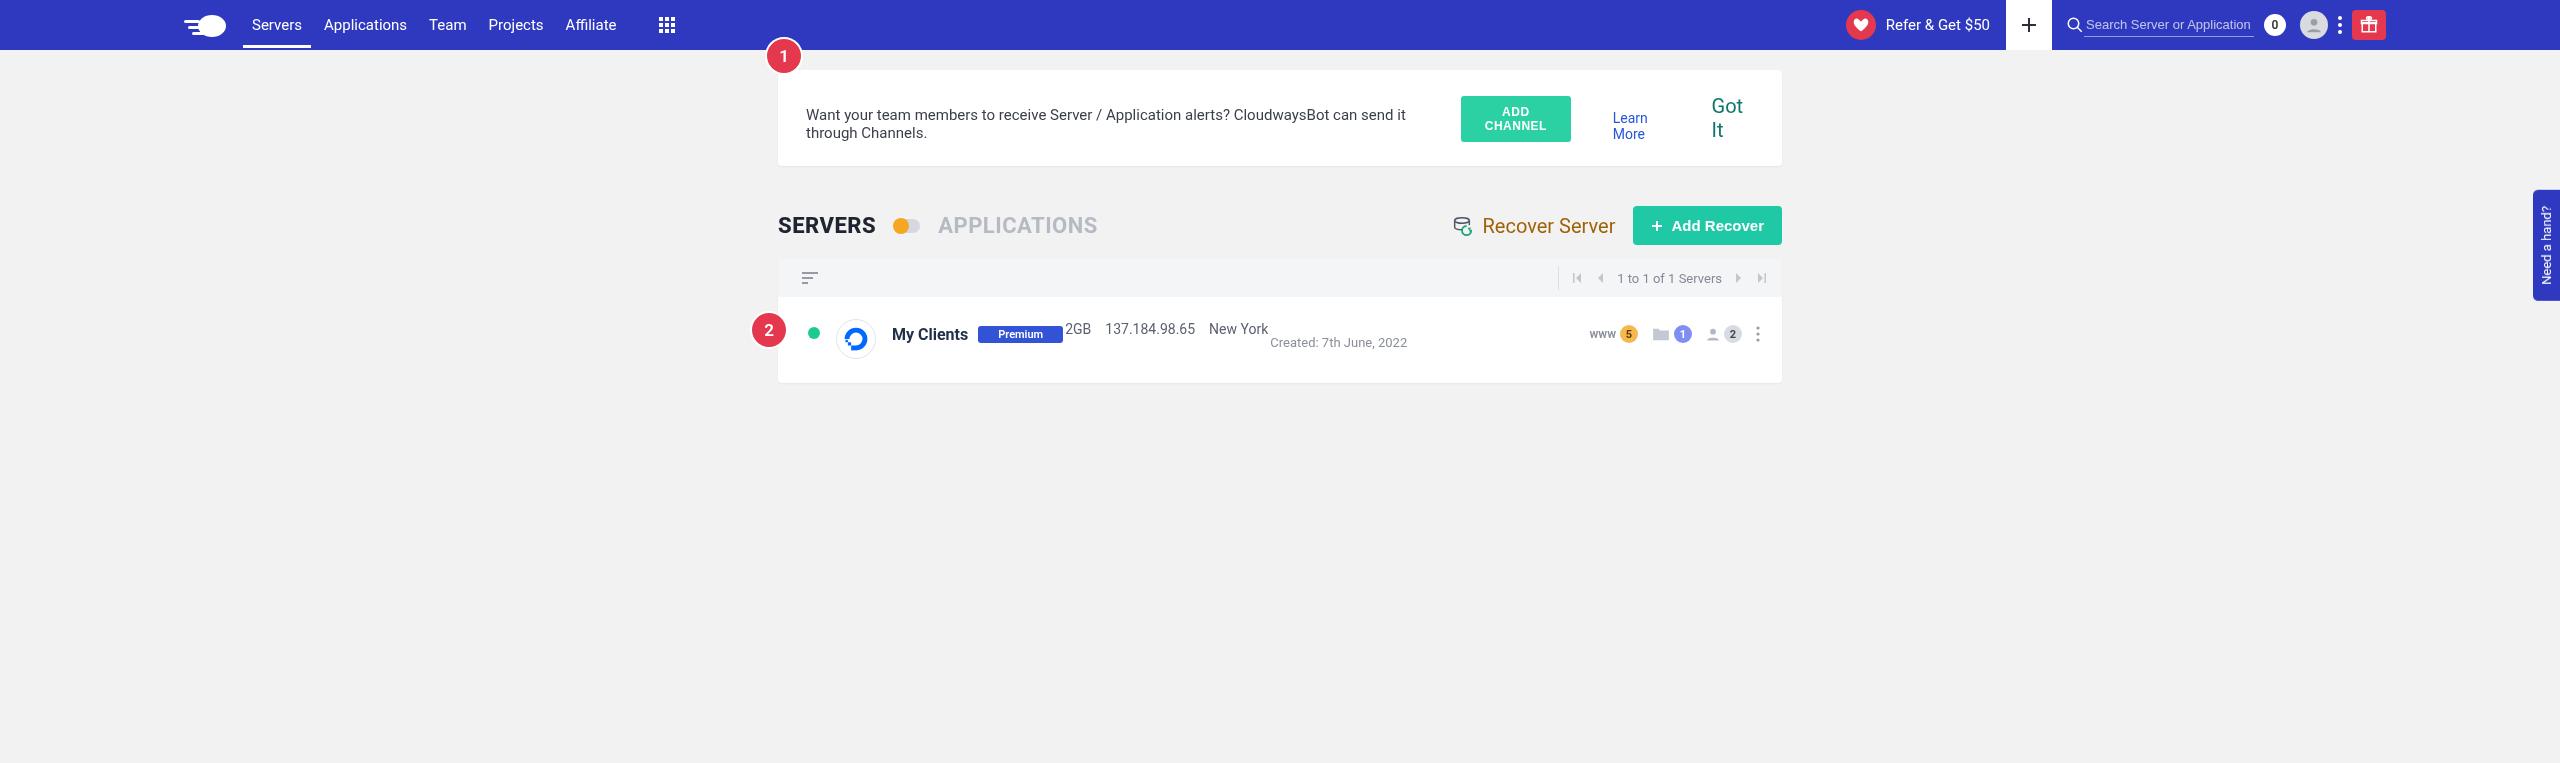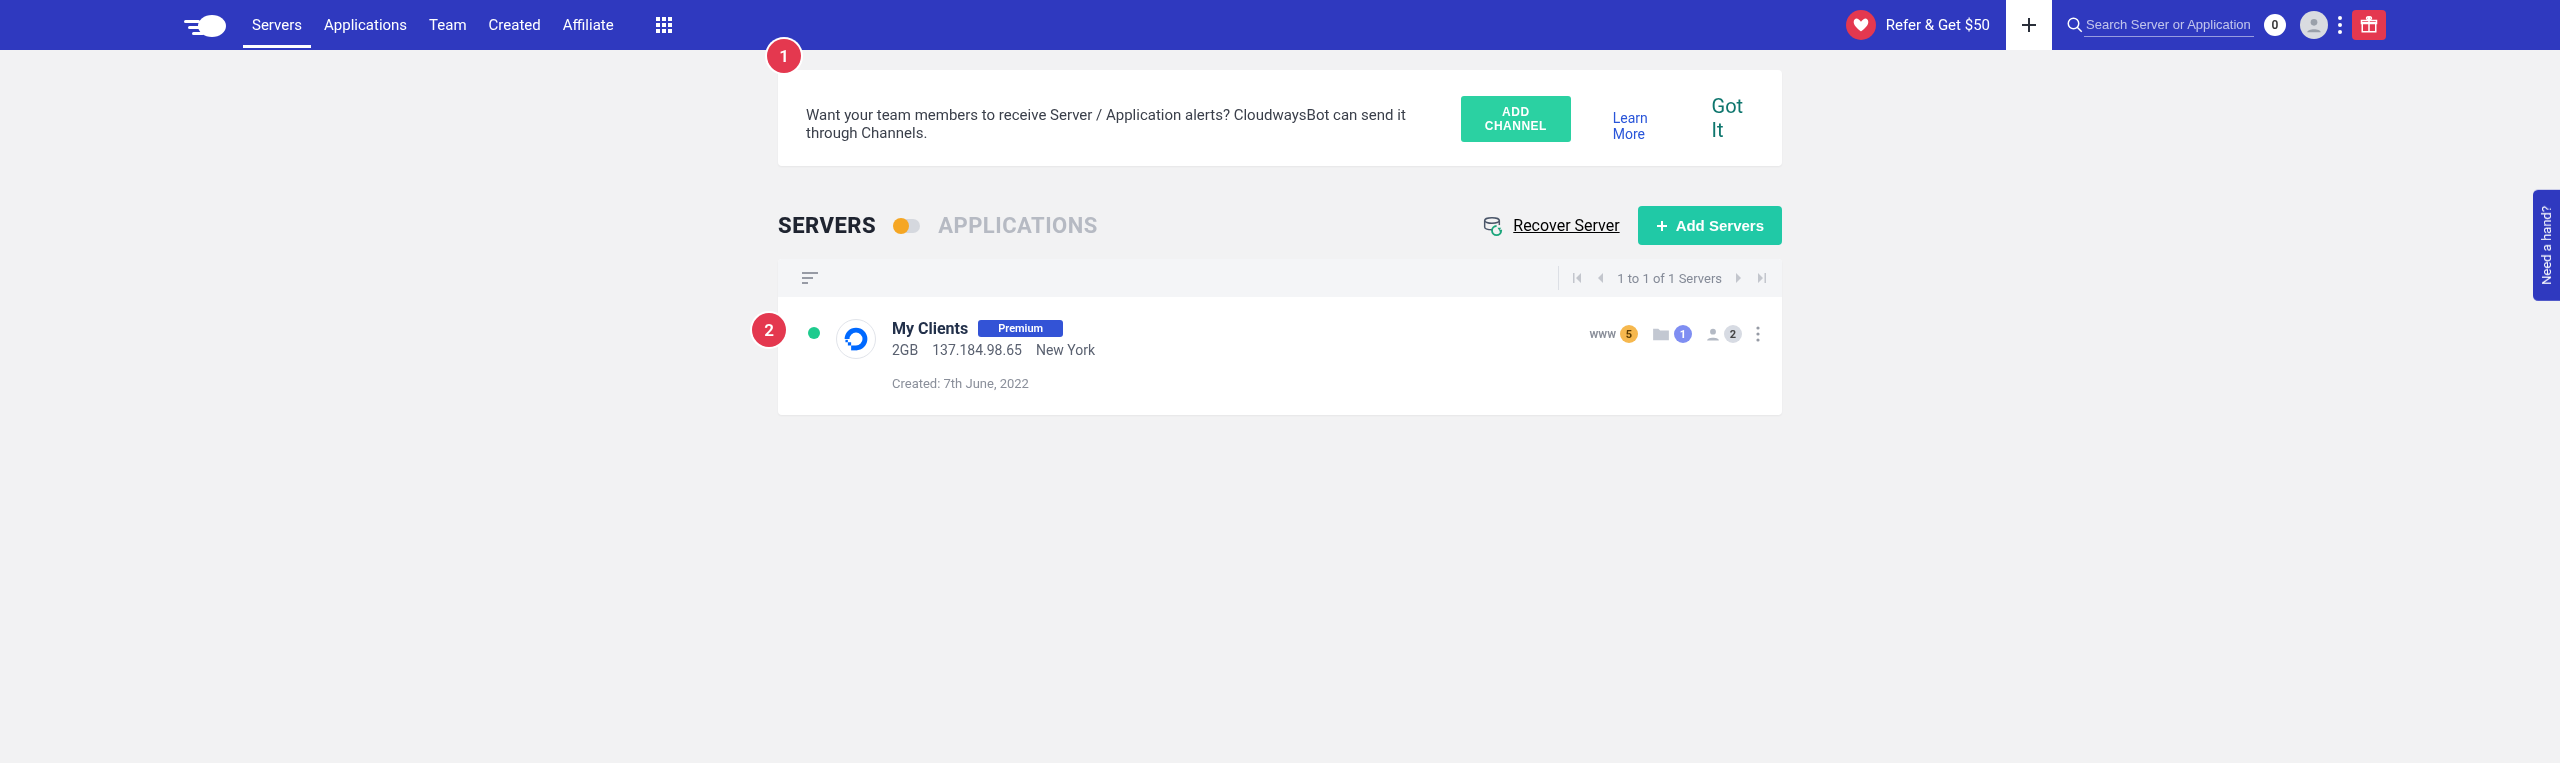--- a/index.html
+++ b/index.html
@@ -98,21 +98,21 @@
   .toggle {
     width:26px; height:14px; border-radius:8px; background:#d5d8de; position:relative; margin:0 18px; cursor:pointer;
   }
   .toggle-knob {
     width:16px; height:16px; border-radius:50%; background:#f5a623; position:absolute; top:-1px; left:-1px;
   }
   .tab-apps { font-size:22px; font-weight:700; color:#b6bac3; letter-spacing:.5px; cursor:pointer;}
 
   .tabs-right { margin-left:auto; display:flex; align-items:center; gap:18px; }
   .recover { display:flex; align-items:center; gap:10px; cursor:pointer; }
-  .recover a { color:#000000; text-decoration:underline; font-size:16px; }
+  .recover a { color:#a16207; font-size:20px; }
   .add-server-btn {
     background:#20c9a6; color:#fff; border:none; padding:11px 18px; border-radius:4px;
     font-size:15px; font-weight:600; display:flex; align-items:center; gap:8px; cursor:pointer;
   }
 
   
   .panel { background:#fff; border-radius:4px; margin-top:14px; box-shadow:0 1px 2px rgba(0,0,0,.05); }
   .panel-bar {
     background:#f4f5f7; height:38px; display:flex; align-items:center; justify-content:flex-end;
     padding:0 14px; gap:12px; border-radius:4px 4px 0 0;
@@ -121,21 +121,21 @@
   .pager-text { color:#848a97; font-size:13px; }
   .pager-icon { opacity:.35; cursor:pointer; }
   .divider-v { width:1px; height:24px; background:#dcdfe5; }
 
   .server-row { display:flex; align-items:flex-start; padding:22px 22px 24px 30px; gap:16px;}
   .status-dot { width:12px; height:12px; border-radius:50%; background:#1ecb8e; margin-top:8px; }
   .provider-circle {
     width:40px; height:40px; border-radius:50%; border:1px solid #e1e4ea; display:flex;
     align-items:center; justify-content:center; flex-shrink:0;
   }
-  .server-info { display:flex; flex-direction:column; gap:2px; }
+  .server-info { display:flex; flex-direction:row; gap:2px; }
   .server-title-line { display:flex; align-items:center; gap:10px; }
   .server-name { font-size:16px; font-weight:700; color:#22304a; }
   .premium-badge {
     background:#3353d6; color:#fff; font-size:11px; font-weight:600; padding:2px 20px; border-radius:3px;
   }
   .server-meta { font-size:14px; color:#5a6170; display:flex; gap:14px; margin-top:2px;}
   .server-created { font-size:13px; color:#8a8f9a; margin-top:16px; }
 
   .server-right { margin-left:auto; display:flex; align-items:center; gap:14px; margin-top:6px;}
   .count-item { display:flex; align-items:center; gap:4px; cursor:pointer;}
@@ -174,21 +174,21 @@
             <rect x="4" y="9" width="16" height="3" rx="1.5"></rect>
             <rect x="8" y="15" width="14" height="3" rx="1.5"></rect>
             <rect x="12" y="21" width="12" height="3" rx="1.5"></rect>
           </g>
         </svg>
     </div>
     <nav class="nav">
       <a class="active">Servers</a>
       <a>Applications</a>
       <a>Team</a>
-      <a>Created</a>
+      <a>Projects</a>
       <a>Affiliate</a>
       <span class="apps-grid-icon">
         <svg width="16" height="16" viewBox="0 0 16 16">
             <g fill="#fff">
               <rect x="0" y="0" width="4" height="4"></rect>
               <rect x="6" y="0" width="4" height="4"></rect>
               <rect x="12" y="0" width="4" height="4"></rect>
               <rect x="0" y="6" width="4" height="4"></rect>
               <rect x="6" y="6" width="4" height="4"></rect>
               <rect x="12" y="6" width="4" height="4"></rect>
@@ -284,21 +284,21 @@
               <path d="M17 12a5 5 0 1 0 5 5h-2" fill="none" stroke="#1aa57a" stroke-width="2"></path>
               <path d="M22 14l-2 3-2-3z" fill="#1aa57a"></path>
             </svg>
         </span>
         <a>Recover Server</a>
       </div>
       <button class="add-server-btn">
         <svg width="12" height="12" viewBox="0 0 12 12">
             <path stroke="#fff" stroke-width="2" d="M6 1v10M1 6h10"></path>
           </svg>
-        <span>Add Servers</span>
+        <span>Add Recover</span>
       </button>
     </div>
   </div>
 
   <div class="panel">
     <div class="panel-bar">
       <span class="sort-icon">
         <svg width="18" height="14" viewBox="0 0 18 14">
             <g stroke="#5a6170" stroke-width="2">
               <line x1="0" y1="2" x2="16" y2="2"></line>

